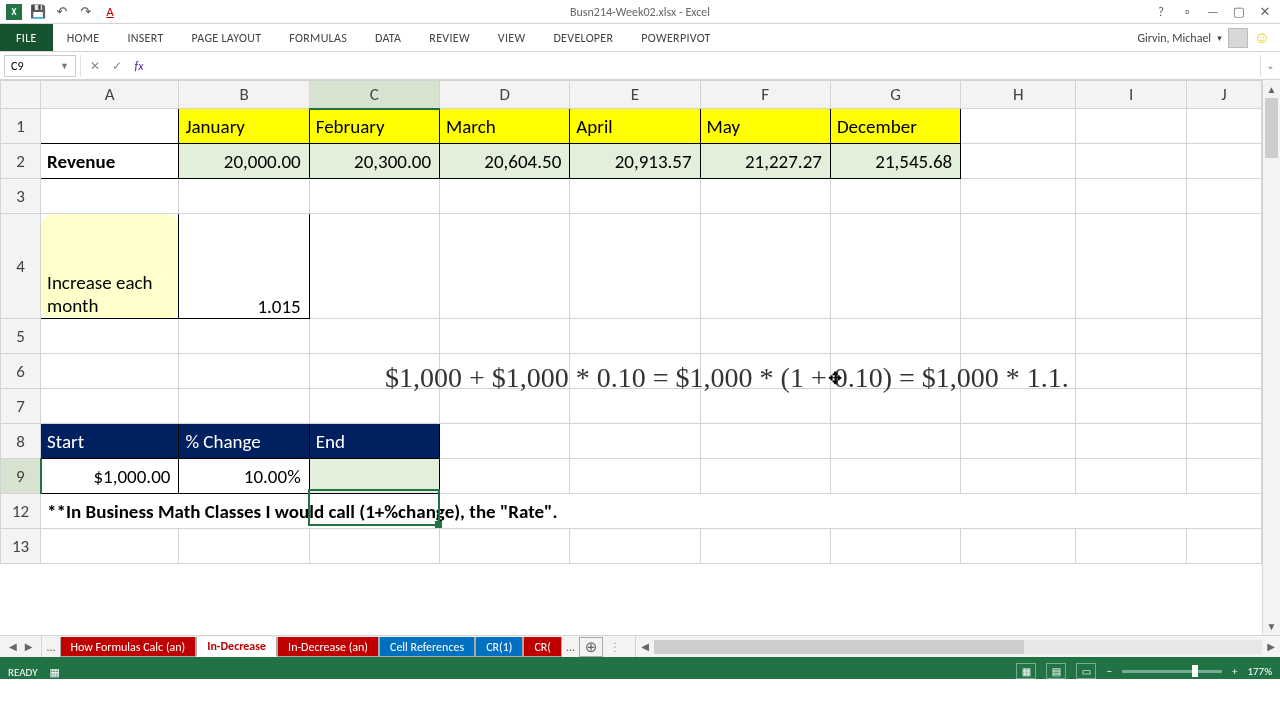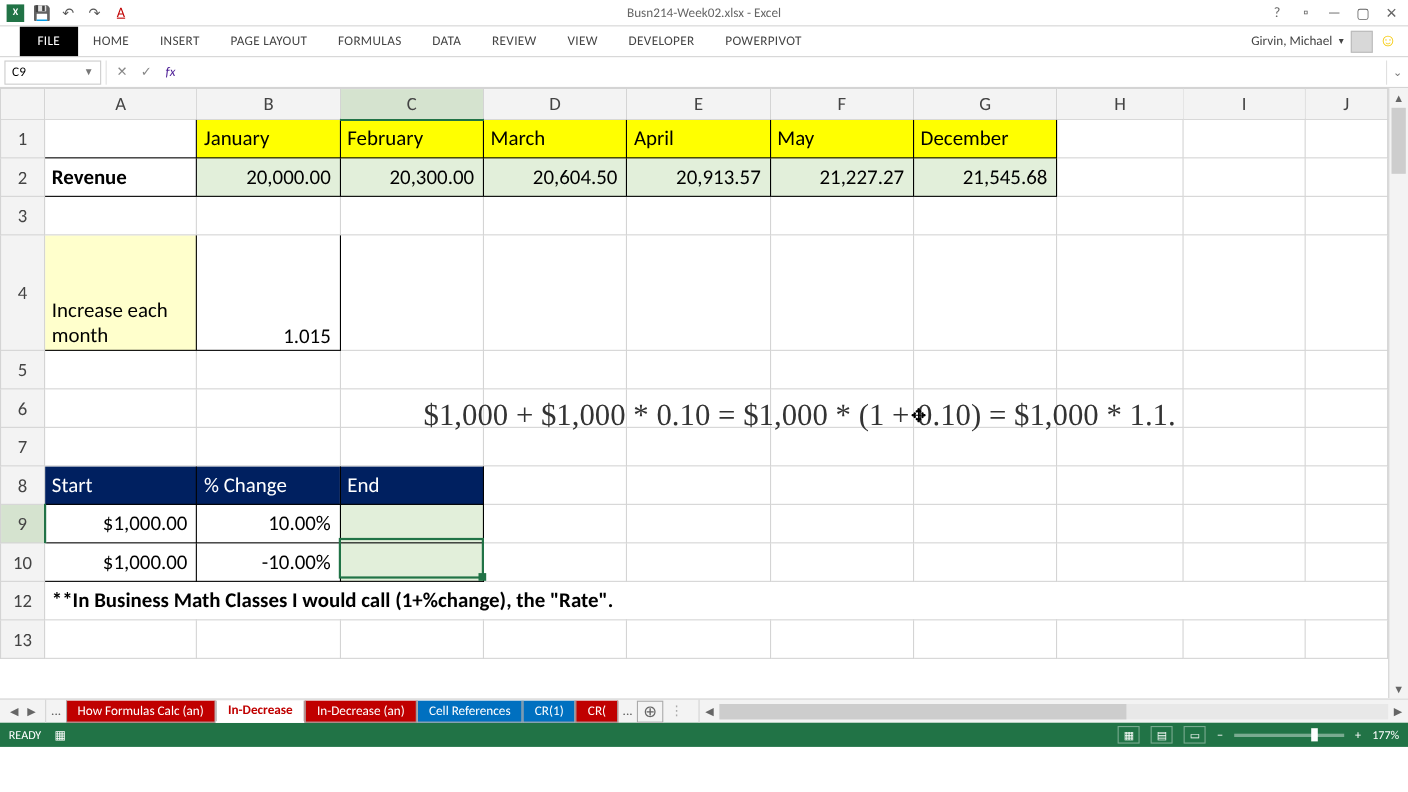--- a/index.html
+++ b/index.html
@@ -10,28 +10,28 @@
 .title-bar .qat { display: flex; align-items: center; gap: 8px; padding-left: 6px; }
 .title-bar .qat-icon { width: 16px; height: 16px; display: flex; align-items: center; justify-content: center; font-size: 13px; color: #555;}
 .title-bar .excel-icon { width: 16px; height: 16px; background: #217346; color: #fff; font-size: 9px; font-weight: bold; display:flex; align-items:center; justify-content:center; }
 .title-bar .title { position: absolute; left: 50%; transform: translateX(-50%); font-size: 12px; color: #666;}
 .title-bar .win-controls { margin-left: auto; display: flex; gap: 8px; padding-right: 6px; align-items:center;}
 .title-bar .win-controls span { width: 18px; text-align: center; font-size: 13px; color: #666;}
 
 
 .ribbon-tabs { height: 28px; background: #fff; display: flex; align-items: stretch; font-size: 12px; border-bottom: 1px solid #d4d4d4; }
 .ribbon-tab { padding: 0 14px; display: flex; align-items: center; color: #444; text-transform: uppercase; letter-spacing: 0.3px; cursor: pointer;}
-.ribbon-tab.file { background: #000000; color: #fff; padding: 0 16px; margin-left: 18px; }
+.ribbon-tab.file { background: #14532d; color: #fff; padding: 0 16px; }
 .ribbon-user { margin-left: auto; display:flex; align-items:center; gap:6px; padding-right:10px; font-size:12px; color:#444;}
 .ribbon-user .avatar { width: 20px; height: 20px; background: #d8d8d8; border: 1px solid #bbb;}
 .ribbon-user .smiley { color: #f5c800; font-size: 16px;}
 
 
 .formula-row { height: 28px; display: flex; align-items: center; border-bottom: 1px solid #d4d4d4; font-size: 12px;}
-.name-box { width: 88px; height: 22px; border: 1px solid #ccc; margin: 0 4px; display: flex; align-items: center; padding: 0 6px; position: relative; background: #fff;}
+.name-box { width: 72px; height: 22px; border: 1px solid #ccc; margin: 0 4px; display: flex; align-items: center; padding: 0 6px; position: relative; background: #fff;}
 .name-box .dd { margin-left: auto; font-size: 9px; color: #777;}
 .fx-group { display: flex; align-items: center; gap: 6px; padding: 0 6px; border-left: 1px solid #e0e0e0; height: 22px;}
 .fx-group span { font-size: 12px; color: #888; width: 16px; text-align:center; }
 .fx-group .fx { font-style: italic; color: #4c1d95;}
 .formula-input { flex: 1; height: 22px; border: none; font-size: 12px; padding: 0 6px; outline: none;}
 .formula-expand { width: 20px; text-align:center; font-size:10px; color:#777; border-left: 1px solid #e0e0e0; height:22px; display:flex; align-items:center; justify-content:center;}
 
 
 .grid-wrap { position: relative; height: 555px; overflow: hidden; display:flex; }
 .grid-main { flex:1; position:relative; }
@@ -74,21 +74,21 @@
 .sheet-tab.red { background:#c00000;}
 .sheet-tab.active { background:#fff; color:#c00000; border-bottom:2px solid #fff; font-weight:bold;}
 .sheet-tab.blue { background:#0070c0;}
 .sheet-tab.new { background:#f3f3f3; color:#666; border:1px solid #aaa; width:24px; justify-content:center; font-size:15px;}
 .hscroll { flex:1; display:flex; align-items:center; border-left:1px solid #d4d4d4; position:relative; margin-left:8px;}
 .hscroll .arrow { width:18px; font-size:10px; text-align:center; color:#666;}
 .hscroll .track { flex:1; height:14px; background:#e8e8e8; position:relative;}
 .hscroll .thumb { position:absolute; left:0; width:370px; top:0; bottom:0; background:#cdcdcd;}
 
 
-.status-bar { height: 22px; background:#217346; color:#fff; display:flex; align-items:center; font-size:11px; padding:0 8px;}
+.status-bar { height: 22px; background:#217346; color:#fff; display:flex; align-items:flex-end; font-size:11px; padding:0 8px;}
 .status-bar .right-group { margin-left:auto; display:flex; align-items:center; gap:10px;}
 .status-bar .view-btn { width:20px; height:16px; border:1px solid rgba(255,255,255,0.4); display:flex; align-items:center; justify-content:center; font-size:10px;}
 .status-bar .zoom-slider { width:100px; height:3px; background:rgba(255,255,255,0.4); position:relative;}
 .status-bar .zoom-slider .knob { position:absolute; width:6px; height:12px; background:#fff; top:-5px; left:70%;}
 </style>
 </head>
 <body>
 
 <div class="title-bar">
   <div class="qat">
@@ -207,21 +207,21 @@
             <td></td>
             <td></td>
             <td></td>
             <td></td>
             <td></td>
             <td></td>
             <td></td>
   </tr>
   <tr style="height:105px;">
             <th class="rowh">4</th>
-    <td class="lightyellow bordered left" style="vertical-align:bottom; line-height:1.2;">Increase each month</td>
+    <td class="lightyellow bordered left" style="vertical-align:bottom; line-height:1.2;border-radius:13px;">Increase each month</td>
     <td class="bordered right" style="vertical-align:bottom;">1.015</td>
     <td></td>
             <td></td>
             <td></td>
             <td></td>
             <td></td>
             <td></td>
             <td></td>
             <td></td>
   </tr>
@@ -274,33 +274,20 @@
             <td></td>
             <td></td>
             <td></td>
             <td></td>
             <td></td>
   </tr>
   <tr>
             <th class="rowh sel">9</th>
     <td class="right bordered">$1,000.00</td>
     <td class="right bordered">10.00%</td>
-    <td class="lightgreen bordered"></td>
-    <td></td>
-            <td></td>
-            <td></td>
-            <td></td>
-            <td></td>
-            <td></td>
-            <td></td>
-  </tr>
-  <tr>
-            <th class="rowh">10</th>
-    <td class="right bordered">$1,000.00</td>
-    <td class="right bordered">-10.00%</td>
     <td class="lightgreen bordered"></td>
     <td></td>
             <td></td>
             <td></td>
             <td></td>
             <td></td>
             <td></td>
             <td></td>
   </tr>
   <tr>

